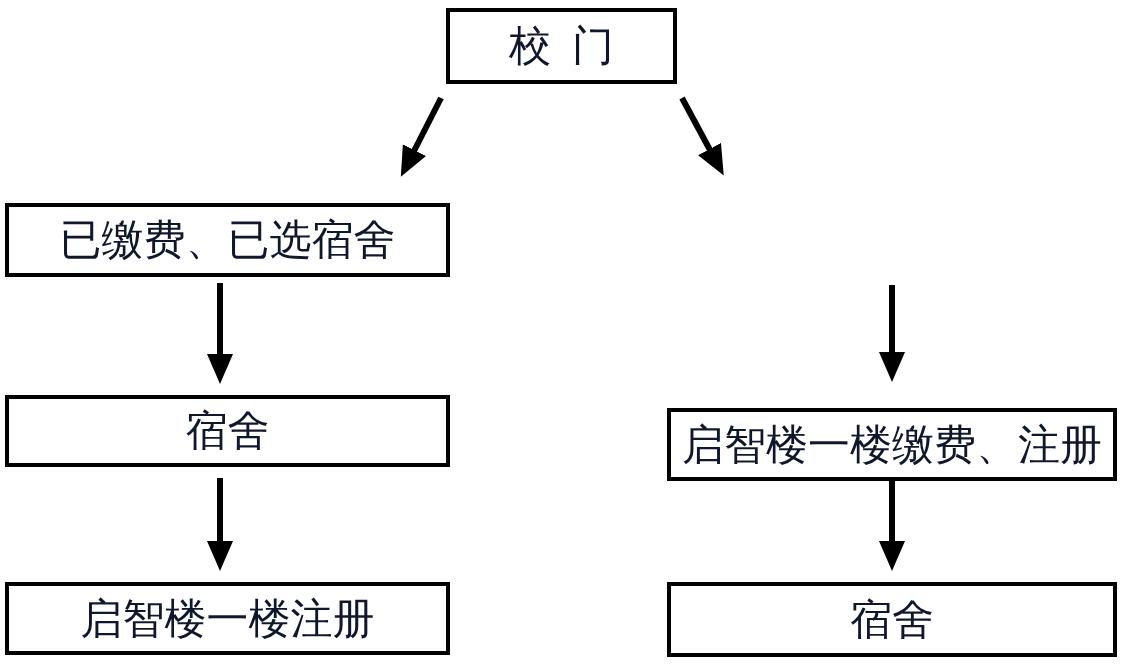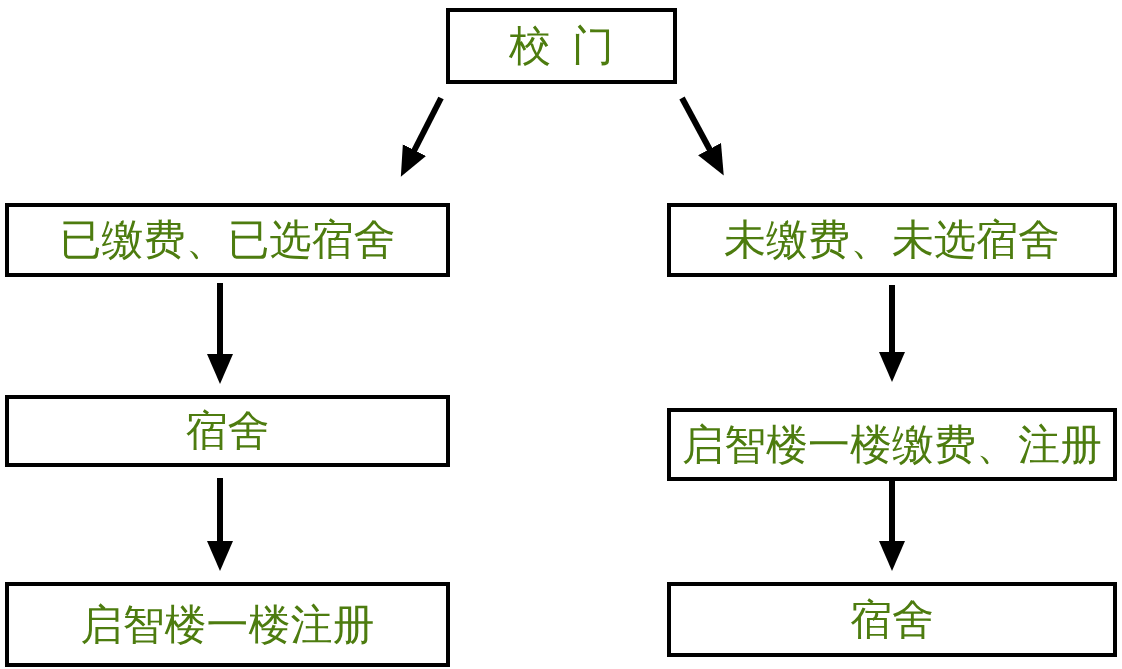--- a/index.html
+++ b/index.html
@@ -1,21 +1,21 @@
 <!DOCTYPE html>
 <html><head>
 <meta charset="utf-8">
 <style>
   html, body { margin: 0; padding: 0; background: #ffffff; }
   .canvas {
     position: relative;
     width: 1122px;
     height: 669px;
     background: #ffffff;
-    color: #4d7c0f;
+    color: #0f172a;
     font-family: "Liberation Serif", "DejaVu Serif", serif;
     overflow: hidden;
   }
   .node {
     position: absolute;
     box-sizing: border-box;
     border: 4px solid #000000;
     background: #ffffff;
     display: flex;
     align-items: center;
@@ -53,33 +53,30 @@
   </svg>
 
   <div class="node wide-tracking" style="left:446px; top:8px; width:231px; height:76px;">
     <span class="lbl">校门</span>
   </div>
 
   <div class="node" style="left:5px; top:203px; width:445px; height:74px;align-items:center;">
     <span class="lbl">已缴费、已选宿舍</span>
   </div>
 
-  <div class="node" style="left:667px; top:203px; width:450px; height:74px;">
-    <span class="lbl">未缴费、未选宿舍</span>
-  </div>
 
   <div class="node" style="left:5px; top:395px; width:445px; height:72px;">
     <span class="lbl">宿舍</span>
   </div>
 
   <div class="node" style="left:667px; top:408px; width:450px; height:73px;">
     <span class="lbl">启智楼一楼缴费、注册</span>
   </div>
 
-  <div class="node" style="left:5px; top:582px; width:445px; height:85px;">
+  <div class="node" style="left:5px; top:582px; width:445px; height:73px;">
     <span class="lbl">启智楼一楼注册</span>
   </div>
 
   <div class="node" style="left:667px; top:582px; width:450px; height:75px;">
     <span class="lbl">宿舍</span>
   </div>
 
 </div>
 
 </body></html>

